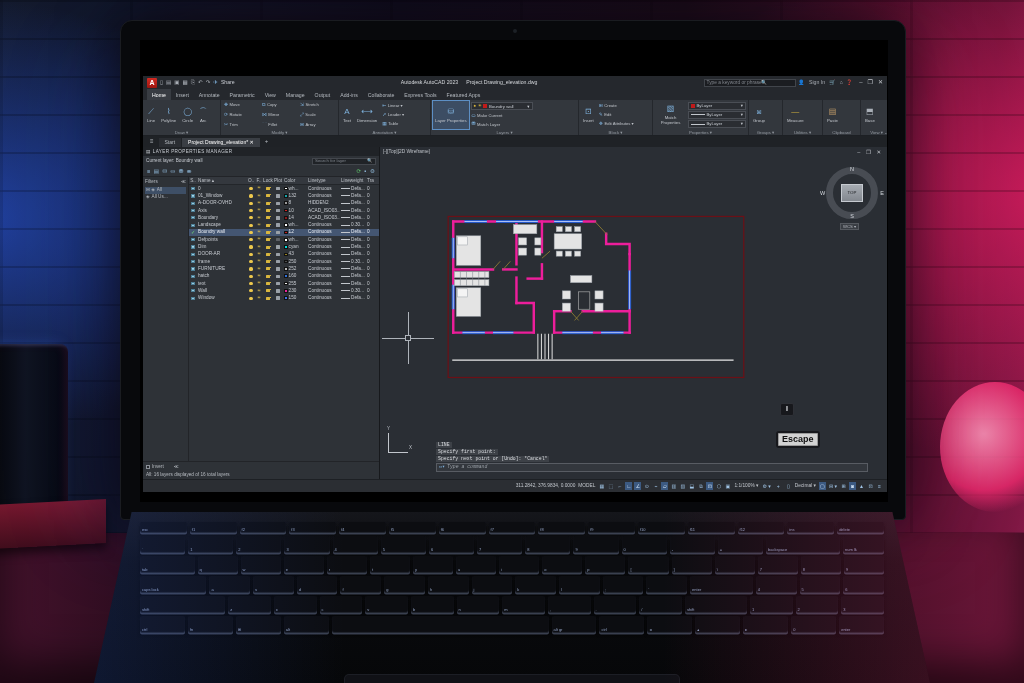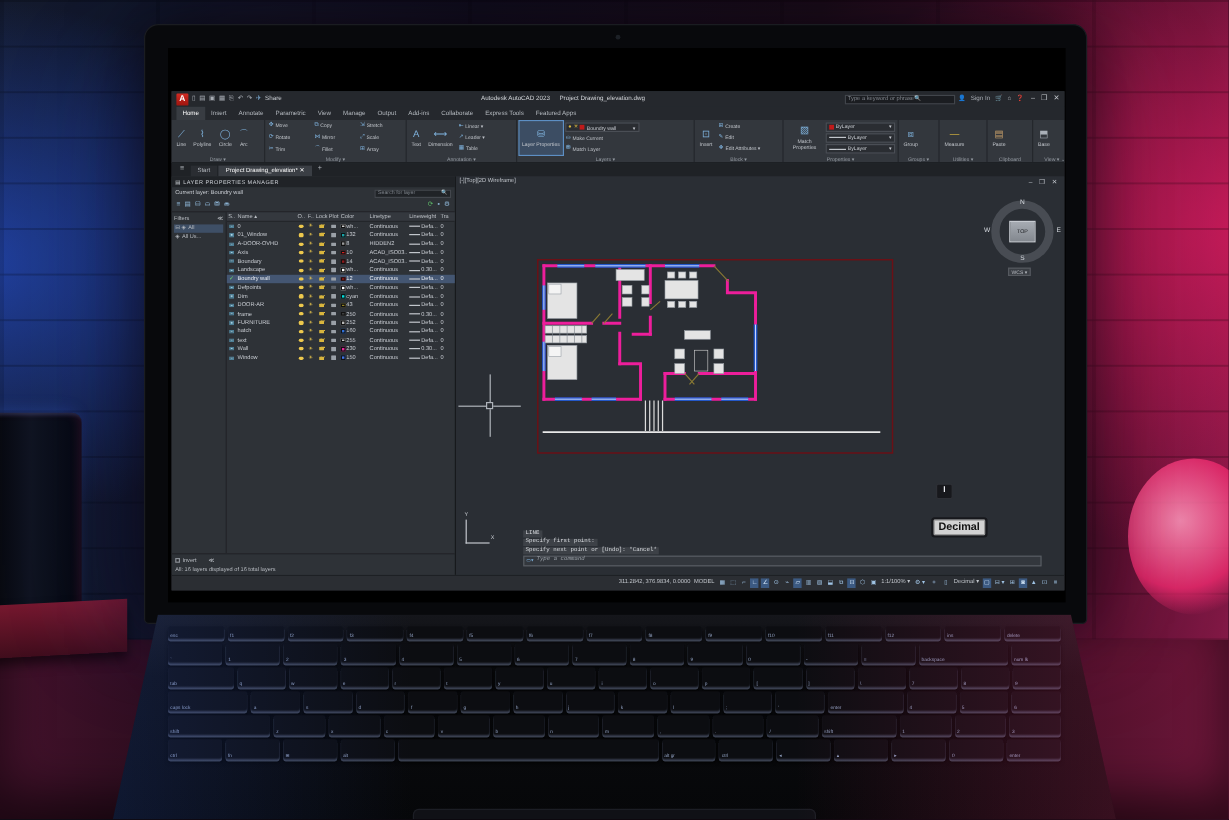--- a/index.html
+++ b/index.html
@@ -1078,21 +1078,21 @@
               <div class="cmd-line">Specify first point:</div>
               <div class="cmd-line">Specify next point or [Undo]: *Cancel*</div>
             </div>
           <div class="cmd-prompt">
             <span class="cp-ic">▭▾</span>
             <span style="font-style:italic">Type a command</span>
           </div>
         </div>
 
         <div class="key-i">I</div>
-        <div class="key-esc">Decimal</div>
+        <div class="key-esc">Escape</div>
       </div>
     </div>
 
     <div class="statusbar">
       <span class="sb-txt">311.2842, 376.9834, 0.0000</span>
       <span class="sb-txt">MODEL</span>
       <span id="sb-icons" style="display:flex; gap:2px;">
           <span class="sb-ico">▦</span>
           <span class="sb-ico">⬚</span>
           <span class="sb-ico">⌐</span>

